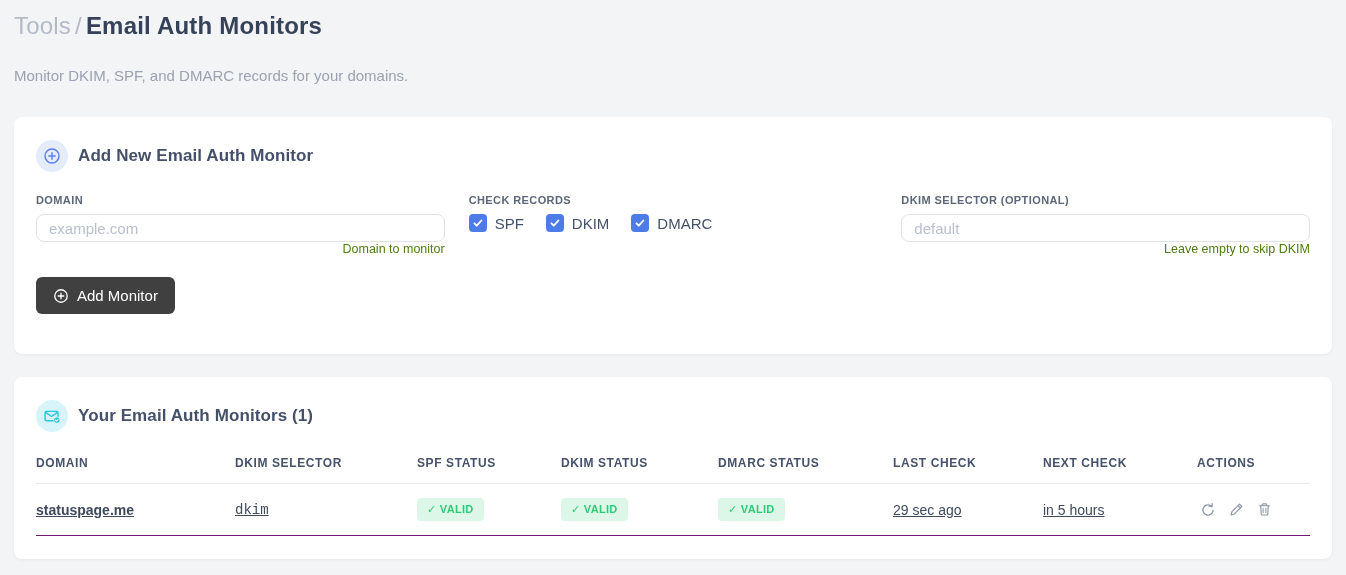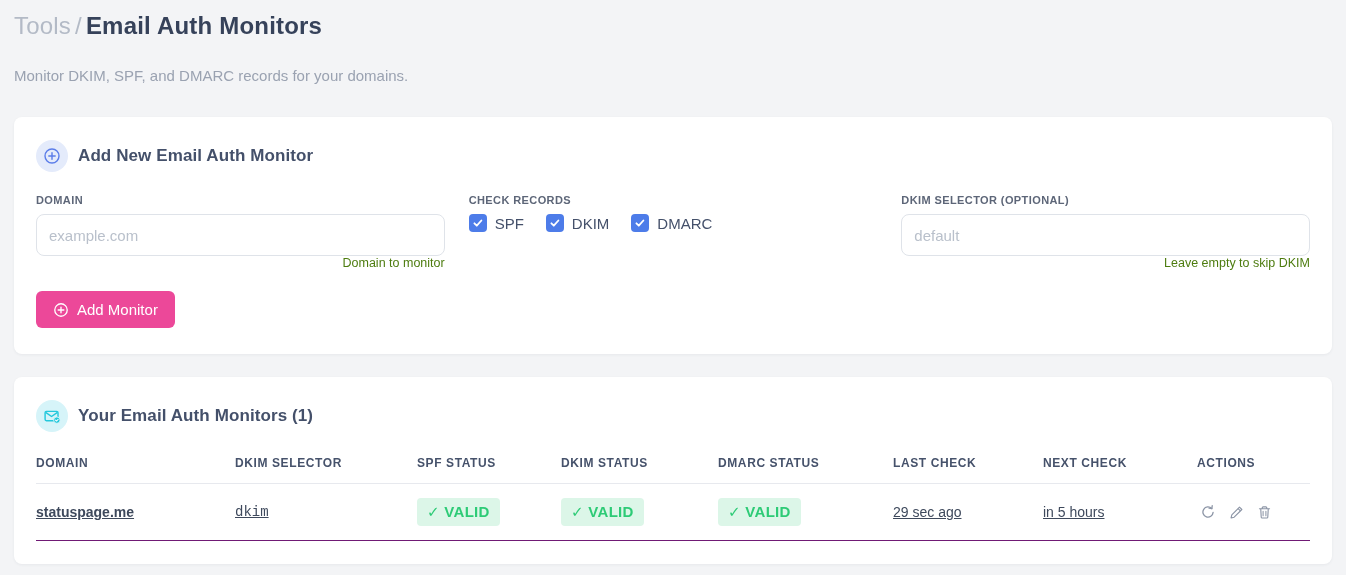--- a/index.html
+++ b/index.html
@@ -46,21 +46,21 @@
     grid-template-columns: 1fr 1fr 1fr;
     gap: 24px;
   }
   .field-label {
     display: block;
     font-size: 11px; font-weight: 700; letter-spacing: .4px;
     color: #5d6678; text-transform: uppercase;
     margin-bottom: 8px;
   }
   .text-input {
-    width: 100%; height: 42px;
+    width: 100%; height: 28px;
     border: 1px solid #dfe3e9; border-radius: 8px;
     padding: 0 12px;
     font-family: "Liberation Sans", "DejaVu Sans", sans-serif;
     font-size: 15px; color: #44506a;
     background: #fff;
     outline: none;
   }
   .text-input::placeholder { color: #b9c0cb; }
   .field-hint { margin-top: 0; font-size: 12.5px; color: #4d7c0f; text-align: right; }
 
@@ -71,21 +71,21 @@
     background: #4d7ce9;
     display: inline-flex; align-items: center; justify-content: center;
     flex: 0 0 18px;
   }
   .check-item .check-label { font-size: 15px; color: #44506a; }
 
   .btn-primary {
     margin-top: 21px;
     display: inline-flex; align-items: center; gap: 8px;
     height: 37px; padding: 0 17px;
-    background: #ec4899; color: #ffffff;
+    background: #404040; color: #ffffff;
     border: none; border-radius: 6px;
     font-family: "Liberation Sans", "DejaVu Sans", sans-serif;
     font-size: 15px; cursor: pointer;
   }
 
   
   table.monitors {
     width: 100%;
     margin-top: 24px;
     border-collapse: collapse;
@@ -109,21 +109,21 @@
   }
   th.first, td.first { padding-left: 24px; }
   .cell-domain { font-size: 15px; font-weight: 700; color: #4a5569; }
   .cell-selector {
     font-family: "Liberation Mono", "DejaVu Sans Mono", monospace;
     font-size: 14px; color: #ee3f7e;
   }
   .badge-valid {
     display: inline-block;
     background: #dcf6e8; color: #2dcb76;
-    font-size: 15px; font-weight: 700; letter-spacing: .3px;
+    font-size: 11px; font-weight: 700; letter-spacing: .3px;
     padding: 5px 10px; border-radius: 4px;
   }
   .cell-next { color: #b8bec9; }
   .actions-cell { display: flex; align-items: center; gap: 13px; padding-left: 3px; }
   .action-btn {
     background: none; border: none; padding: 0; cursor: pointer;
     color: #8c95a6; display: inline-flex; align-items: center;
   }
   svg { display: block; }
 </style>

